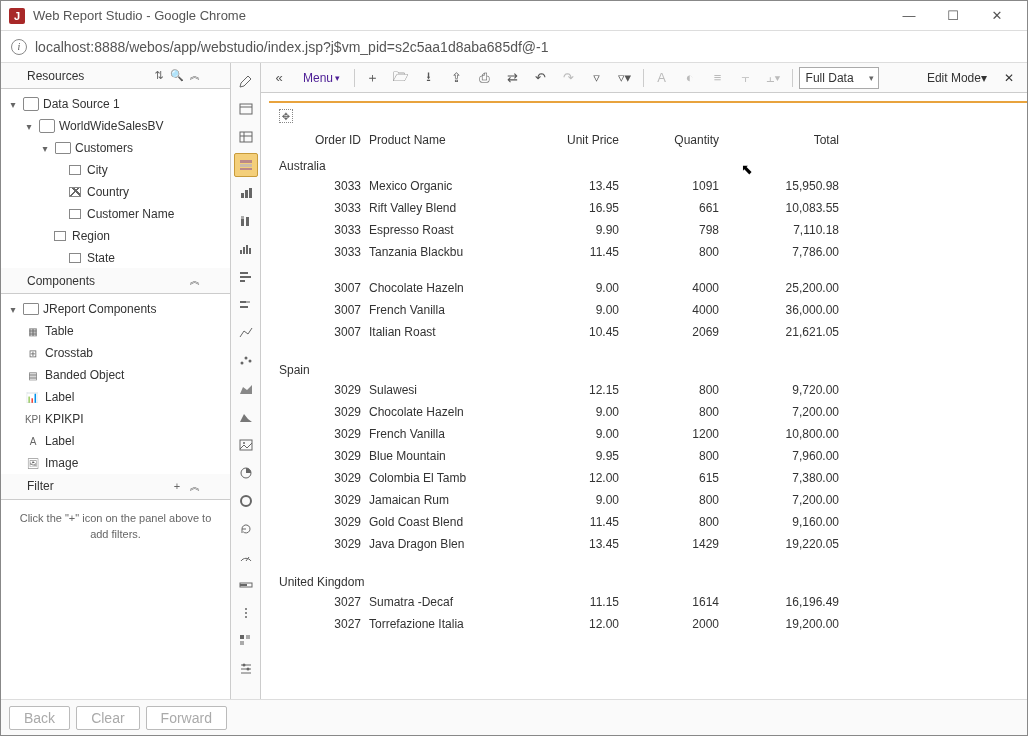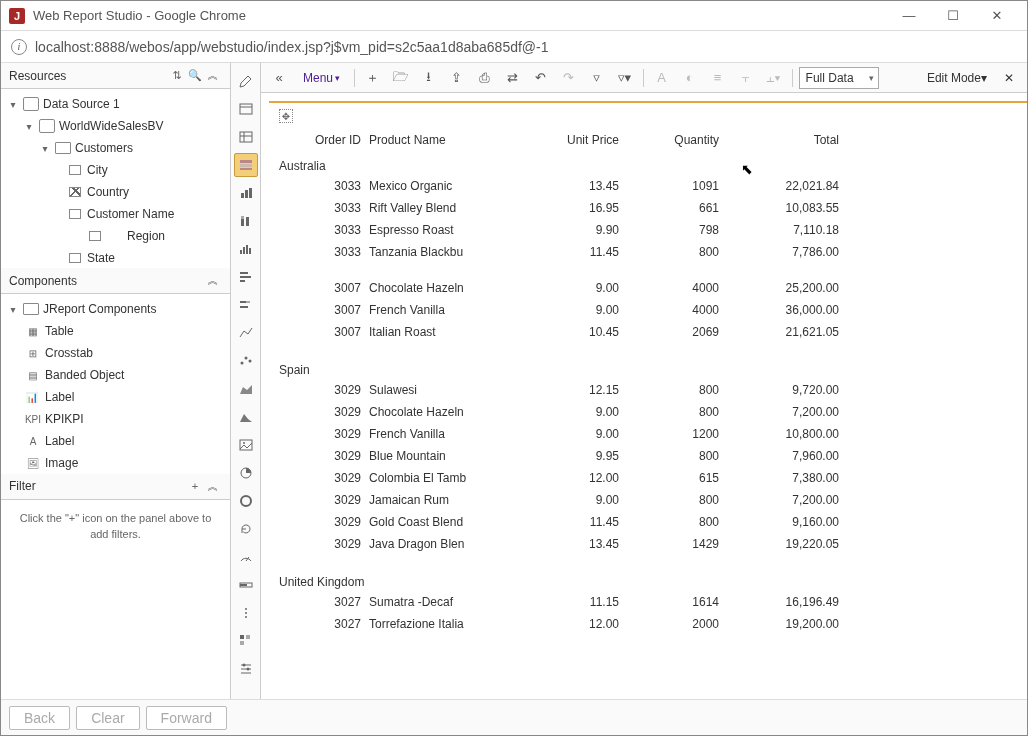--- a/index.html
+++ b/index.html
@@ -5,21 +5,21 @@
 * { box-sizing: border-box; margin: 0; padding: 0; }
 body { font-family: "Segoe UI", Arial, sans-serif; font-size: 12px; color: #333; background: #fff; width: 1028px; height: 736px; overflow: hidden; border: 1px solid #888; }
 .titlebar { height: 30px; display: flex; align-items: center; padding: 0 8px; border-bottom: 1px solid #ddd; background: #fff; }
 .titlebar .app-icon { width: 16px; height: 16px; background: #a82828; border-radius: 2px; margin-right: 8px; display: flex; align-items: center; justify-content: center; color: #fff; font-weight: bold; font-size: 11px; }
 .titlebar .title { flex: 1; color: #555; font-size: 13px; }
 .titlebar .win-btn { width: 44px; height: 30px; display: flex; align-items: center; justify-content: center; color: #555; font-size: 13px; cursor: pointer; }
 .addressbar { height: 32px; display: flex; align-items: center; padding: 0 10px; border-bottom: 1px solid #ddd; color: #555; font-size: 14px; }
 .addressbar .info-icon { width: 16px; height: 16px; border: 1px solid #888; border-radius: 50%; display: flex; align-items: center; justify-content: center; margin-right: 8px; font-style: italic; font-size: 10px; font-family: Georgia, serif; }
 .main { display: flex; height: calc(100% - 62px - 36px); }
 .left-panel { width: 230px; display: flex; flex-direction: column; border-right: 1px solid #ccc; }
-.panel-header { height: 26px; display: flex; align-items: center; padding: 0 8px; border-bottom: 1px solid #ccc; font-size: 12px; background: #fafafa; }
+.panel-header { height: 26px; display: flex; align-items: center; padding: 0 26px; border-bottom: 1px solid #ccc; font-size: 12px; background: #fafafa; }
 .panel-header .ph-title { flex: 1; }
 .panel-header .ph-icon { width: 18px; height: 18px; display: flex; align-items: center; justify-content: center; color: #666; cursor: pointer; font-size: 11px; }
 .panel-body { flex: 1; overflow-y: auto; overflow-x: hidden; position: relative; }
 .panel-body::-webkit-scrollbar { width: 14px; }
 .panel-body::-webkit-scrollbar-track { background: #f0f0f0; }
 .panel-body::-webkit-scrollbar-thumb { background: #c8c8c8; }
 .tree { padding: 4px 0; }
 .tree-row { display: flex; align-items: center; height: 22px; padding-left: 6px; cursor: pointer; }
 .tree-row .twisty { width: 12px; text-align: center; color: #666; font-size: 10px; }
 .tree-row .node-icon { width: 16px; height: 14px; margin: 0 4px; display: flex; align-items: center; justify-content: center; }
@@ -118,21 +118,21 @@
                 <span class="field-icon checked"></span>
               </span>
               <span>Country</span>
             </div>
             <div class="tree-row" style="padding-left: 62px;">
               <span class="node-icon">
                 <span class="field-icon "></span>
               </span>
               <span>Customer Name</span>
             </div>
-            <div class="tree-row" style="padding-left: 82px; gap: 20px;">
+            <div class="tree-row" style="padding-left: 47px;">
               <span class="node-icon">
                 <span class="field-icon "></span>
               </span>
               <span>Region</span>
             </div>
             <div class="tree-row" style="padding-left: 62px;">
               <span class="node-icon">
                 <span class="field-icon "></span>
               </span>
               <span>State</span>
@@ -384,21 +384,21 @@
             <div class="col-qty">Quantity</div>
             <div class="col-total">Total</div>
           </div>
           <div id="groups-host">
               <div class="group-label">Australia</div>
               <div class="rpt-row">
                 <div class="col-id">3033</div>
                 <div class="col-name">Mexico Organic</div>
                 <div class="col-price">13.45</div>
                 <div class="col-qty">1091</div>
-                <div class="col-total">22,021.84</div>
+                <div class="col-total">15,950.98</div>
               </div>
               <div class="rpt-row">
                 <div class="col-id">3033</div>
                 <div class="col-name">Rift Valley Blend</div>
                 <div class="col-price">16.95</div>
                 <div class="col-qty">661</div>
                 <div class="col-total">10,083.55</div>
               </div>
               <div class="rpt-row">
                 <div class="col-id">3033</div>

